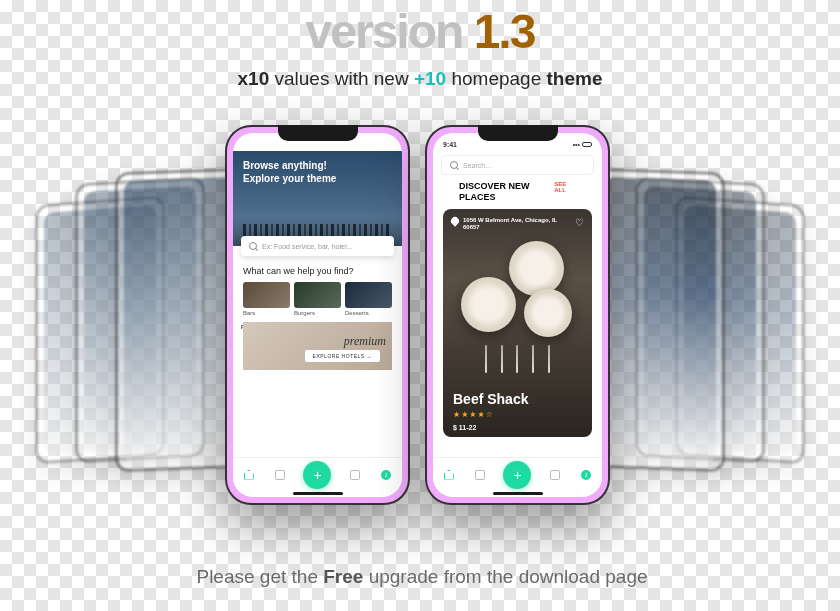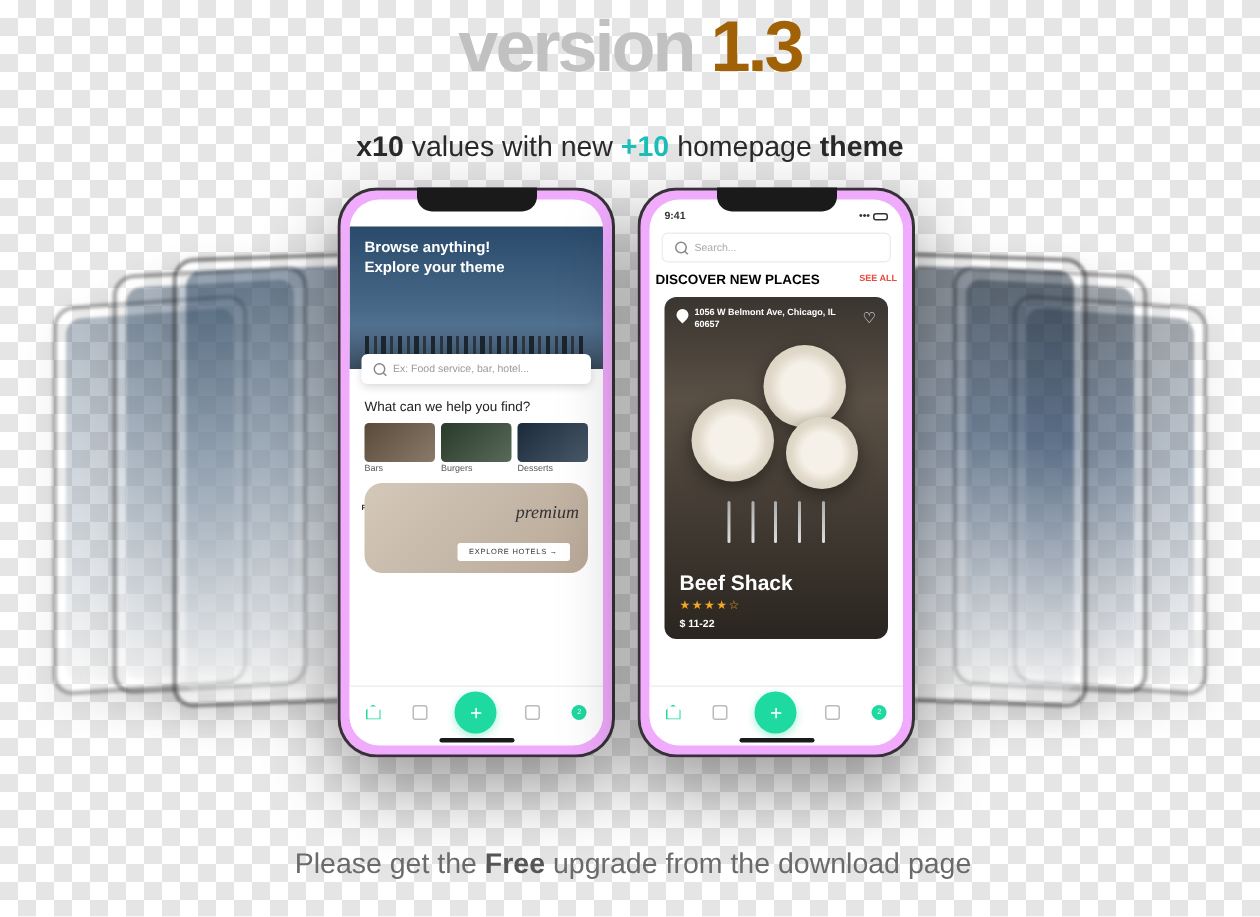--- a/index.html
+++ b/index.html
@@ -1,20 +1,20 @@
 <!DOCTYPE html>
 <html><head>
 <meta charset="utf-8">
 <style>
 *{margin:0;padding:0;box-sizing:border-box;font-family:-apple-system,BlinkMacSystemFont,'Segoe UI',sans-serif}
 body{width:840px;height:611px;position:relative;overflow:hidden;background:#fff}
 .checker{position:absolute;inset:0;background-image:linear-gradient(45deg,#e5e5e5 25%,transparent 25%),linear-gradient(-45deg,#e5e5e5 25%,transparent 25%),linear-gradient(45deg,transparent 75%,#e5e5e5 75%),linear-gradient(-45deg,transparent 75%,#e5e5e5 75%);background-size:24px 24px;background-position:0 0,0 12px,12px -12px,-12px 0}
 .version{position:absolute;top:4px;left:0;right:0;text-align:center;font-size:48px;font-weight:800;color:#c1c1c1;letter-spacing:-2px}
 .version .num{color:#a16207}
-.tagline{position:absolute;top:88px;left:0;right:0;text-align:center;font-size:19px;color:#2a2a2a;font-weight:400}
+.tagline{position:absolute;top:68px;left:0;right:0;text-align:center;font-size:19px;color:#2a2a2a;font-weight:400}
 .tagline .bold{font-weight:700}
 .tagline .teal{color:#1bbfb8;font-weight:700}
 .phones{position:absolute;top:120px;left:0;right:0;height:395px}
 .ghost{position:absolute;top:80px;width:130px;height:260px;background:rgba(255,255,255,0.5);border-radius:14px;border:3px solid #2a2a2a;opacity:0.35;filter:blur(1px);box-shadow:0 10px 30px rgba(0,0,0,0.2)}
 .ghost.g1{left:35px;transform:skewY(-4deg)}
 .ghost.g2{left:75px;transform:skewY(-3deg);opacity:0.4;top:60px;height:280px}
 .ghost.g3{left:115px;transform:skewY(-2deg);opacity:0.5;top:50px;height:300px}
 .ghost.g4{right:35px;transform:skewY(4deg)}
 .ghost.g5{right:75px;transform:skewY(3deg);opacity:0.4;top:60px;height:280px}
 .ghost.g6{right:115px;transform:skewY(2deg);opacity:0.5;top:50px;height:300px}
@@ -39,32 +39,32 @@
 .search-icon::after{content:'';position:absolute;width:3px;height:1px;background:#888;bottom:-1px;right:-2px;transform:rotate(45deg)}
 .sect-title{font-size:9px;font-weight:400;padding:2px 10px;color:#222}
 .cats{display:flex;gap:4px;padding:4px 10px}
 .cat{flex:1}
 .cat-img{height:26px;border-radius:3px;margin-bottom:2px}
 .cat:nth-child(1) .cat-img{background:linear-gradient(135deg,#5a4a3a,#8a7a6a)}
 .cat:nth-child(2) .cat-img{background:linear-gradient(135deg,#2a3a2a,#5a6a5a)}
 .cat:nth-child(3) .cat-img{background:linear-gradient(135deg,#1a2a3a,#4a5a6a)}
 .cat-lbl{font-size:6px;color:#555}
 .intro{padding:2px 10px;position:relative}
-.intro-img{height:60px;border-radius:12px;background:linear-gradient(135deg,#d4c8b8,#b8a898);position:relative;overflow:hidden}
+.intro-img{height:48px;border-radius:0;background:linear-gradient(135deg,#d4c8b8,#b8a898);position:relative;overflow:hidden}
 .intro-overlay{position:absolute;right:6px;top:12px;color:#333;font-size:12px;font-style:italic;font-family:cursive}
 .intro-btn{position:absolute;right:12px;bottom:8px;background:#fff;padding:3px 8px;font-size:5px;border-radius:2px;color:#333;letter-spacing:0.5px}
 .intro-tag{position:absolute;left:4px;bottom:40px;background:#fff;padding:2px 4px;font-size:5px;color:#333;font-weight:600}
 .navbar{position:absolute;bottom:6px;left:0;right:0;height:34px;display:flex;align-items:center;justify-content:space-around;background:#fff;border-top:1px solid #eee}
 .nav-item{width:16px;height:16px;display:flex;align-items:center;justify-content:center;color:#bbb}
 .nav-item.active{color:#1ed9a0}
 .nav-fab{width:28px;height:28px;background:#1ed9a0;border-radius:50%;display:flex;align-items:center;justify-content:center;color:#fff;font-size:14px;font-weight:300;box-shadow:0 2px 6px rgba(30,217,160,0.4)}
 .nav-badge{width:10px;height:10px;background:#1ed9a0;border-radius:50%;font-size:5px;color:#fff;display:flex;align-items:center;justify-content:center}
 .home-indicator{position:absolute;bottom:2px;left:50%;transform:translateX(-50%);width:50px;height:3px;background:#1a1a1a;border-radius:2px}
 .search2{margin:4px 8px 6px;border:1px solid #eee;border-radius:4px;padding:5px 8px;display:flex;align-items:center;gap:5px;font-size:7px;color:#aaa}
-.discover{padding:0 4px;display:flex;justify-content:space-between;align-items:center}
+.discover{padding:0 26px;display:flex;justify-content:space-between;align-items:flex-start}
 .discover h3{font-size:9px;font-weight:800;line-height:1.2}
 .seeall{font-size:6px;color:#e74c3c;font-weight:600}
 .card{margin:6px 10px;height:228px;border-radius:8px;background:linear-gradient(180deg,#3a3530 0%,#5a5045 30%,#2a2520 100%);position:relative;overflow:hidden;color:#fff}
 .card-addr{position:absolute;top:8px;left:8px;right:20px;display:flex;align-items:flex-start;gap:4px;font-size:6px;font-weight:600;line-height:1.3}
 .pin{width:8px;height:8px;background:#fff;border-radius:50% 50% 50% 0;transform:rotate(-45deg);flex-shrink:0}
 .heart{position:absolute;top:8px;right:8px;font-size:10px}
 .plates{position:absolute;top:32px;left:8px;right:8px;height:100px}
 .plate{position:absolute;background:radial-gradient(circle,#f5f0e8 40%,#e0d8c8 60%,#d0c8b8 100%);border-radius:50%;box-shadow:0 4px 12px rgba(0,0,0,0.4)}
 .plate.p1{width:55px;height:55px;top:0;right:20px}
 .plate.p2{width:55px;height:55px;top:36px;left:10px}

